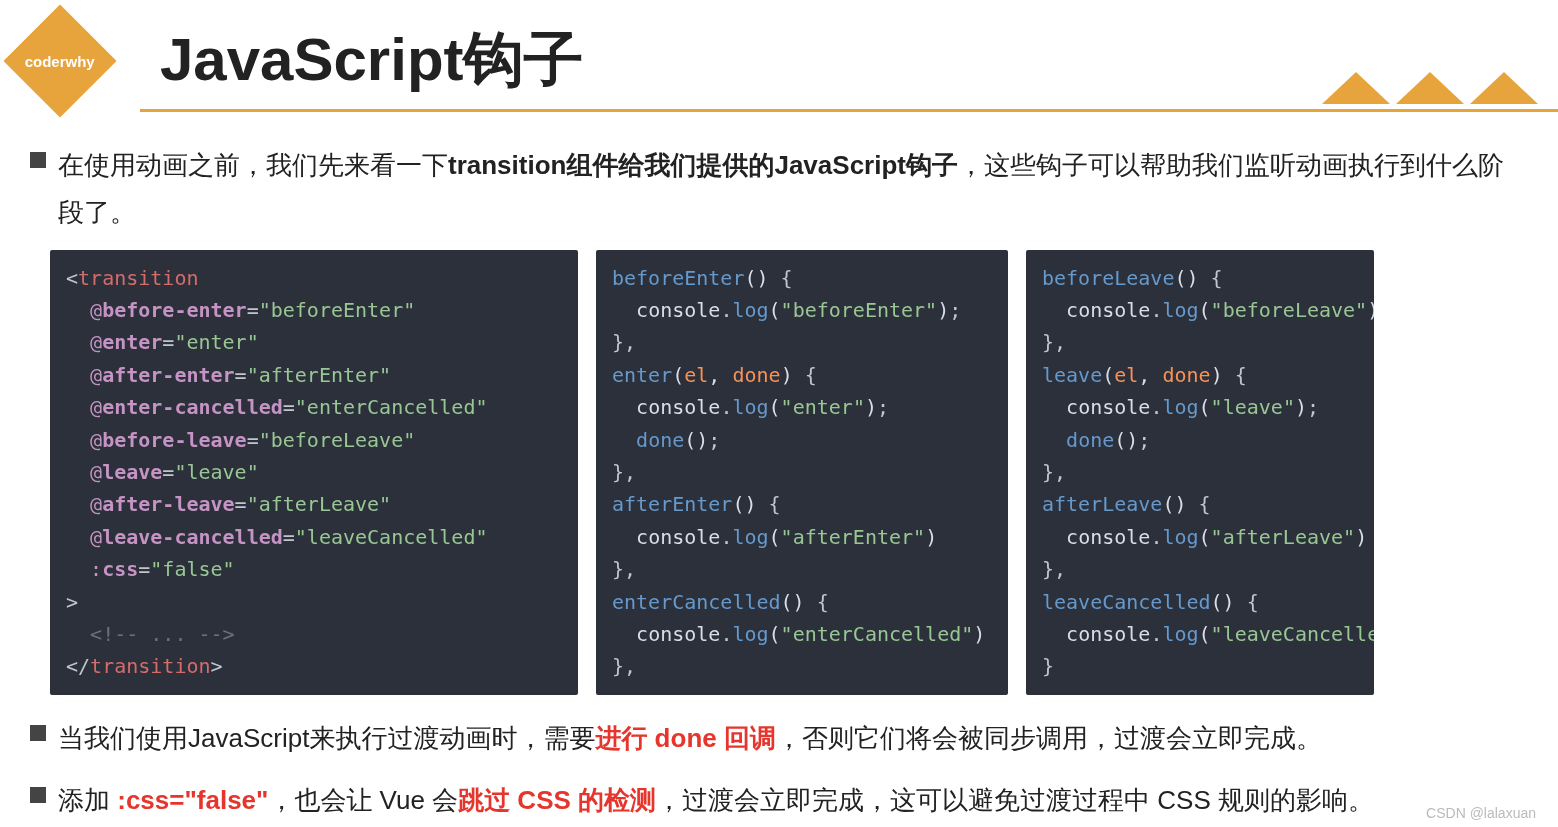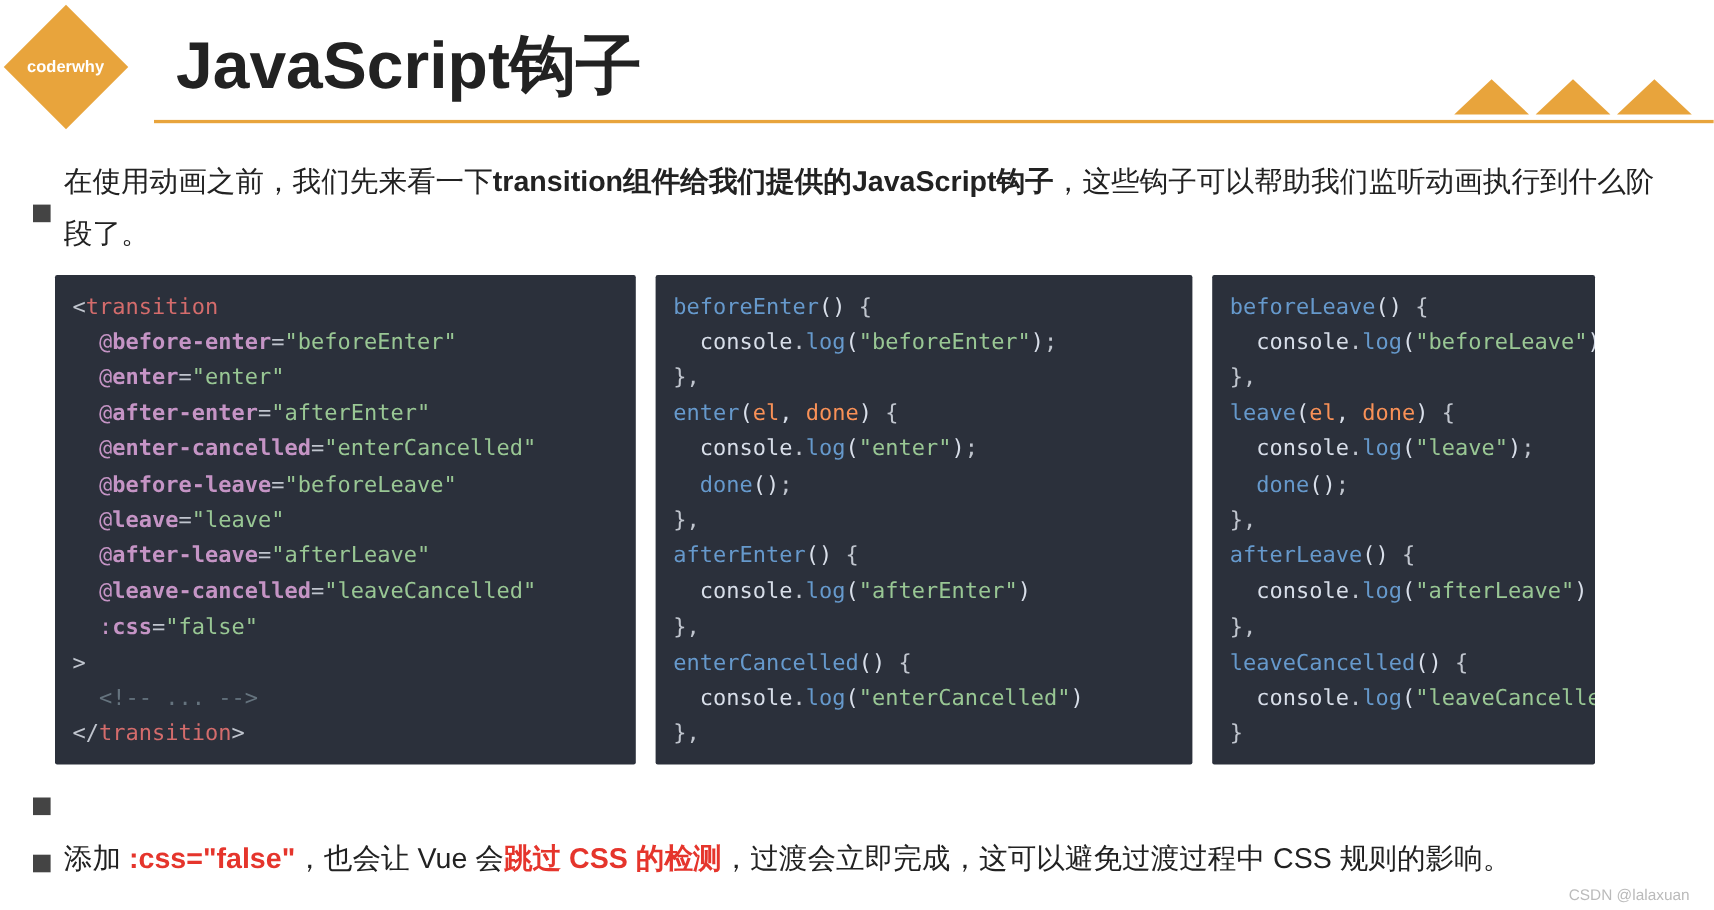--- a/index.html
+++ b/index.html
@@ -58,21 +58,21 @@
     width: 0; height: 0;
     border-left: 34px solid transparent;
     border-right: 34px solid transparent;
     border-bottom: 32px solid #e8a43c;
   }
   .content {
     padding: 30px 30px 0 30px;
   }
   .bullet-row {
     display: flex;
-    align-items: center;
+    align-items: flex-start;
     margin-bottom: 8px;
   }
   .bullet-sq {
     width: 16px;
     height: 16px;
     background: #444;
     margin-top: 10px;
     margin-right: 12px;
     flex-shrink: 0;
   }
@@ -93,21 +93,21 @@
     color: #c0c5ce;
     font-family: "Consolas", "Monaco", monospace;
     font-size: 20px;
     line-height: 1.62;
     padding: 12px 16px;
     border-radius: 2px;
     white-space: pre;
     overflow: hidden;
   }
   .cb1 { width: 528px; }
-  .cb2 { width: 488px; }
+  .cb2 { width: 412px; }
   .cb3 { width: 348px; }
   .tag { color: #d46c6c; text-align: right; }
   .attr-at { color: #c594c5; }
   .attr-name { color: #c594c5; font-weight: bold; }
   .attr-col { color: #c594c5; }
   .eq { color: #c0c5ce; }
   .str { color: #99c794; }
   .fn { color: #6699cc; }
   .kw-call { color: #6699cc; }
   .obj { color: #d8dee9; }
@@ -187,20 +187,23 @@
 <span class="fn">afterLeave</span><span class="paren">()</span> <span class="punc">{</span>
   <span class="obj">console</span><span class="punc">.</span><span class="method">log</span><span class="paren">(</span><span class="str">"<span>afterLeave</span>"</span><span class="paren">)</span>
 <span class="punc">},</span>
 <span class="fn">leaveCancelled</span><span class="paren">()</span> <span class="punc">{</span>
   <span class="obj">console</span><span class="punc">.</span><span class="method">log</span><span class="paren">(</span><span class="str">"<span>leaveCancelled</span>"</span><span class="paren">)</span>
 <span class="punc">}</span></div>
   </div>
 
   <div class="bullet-row">
     <div class="bullet-sq"></div>
+    <div class="bullet-text">
+      <span>当我们使用JavaScript来执行过渡动画时，需要</span><span class="red">进行 done 回调</span><span>，否则它们将会被同步调用，过渡会立即完成。</span>
+    </div>
   </div>
 
   <div class="bullet-row" style="margin-top:16px">
     <div class="bullet-sq"></div>
     <div class="bullet-text">
       <span>添加 </span><span class="red">:css="false"</span><span>，也会让 Vue 会</span><span class="red">跳过 CSS 的检测</span><span>，过渡会立即完成，这可以避免过渡过程中 CSS 规则的影响。</span>
     </div>
   </div>
 
 </div>

